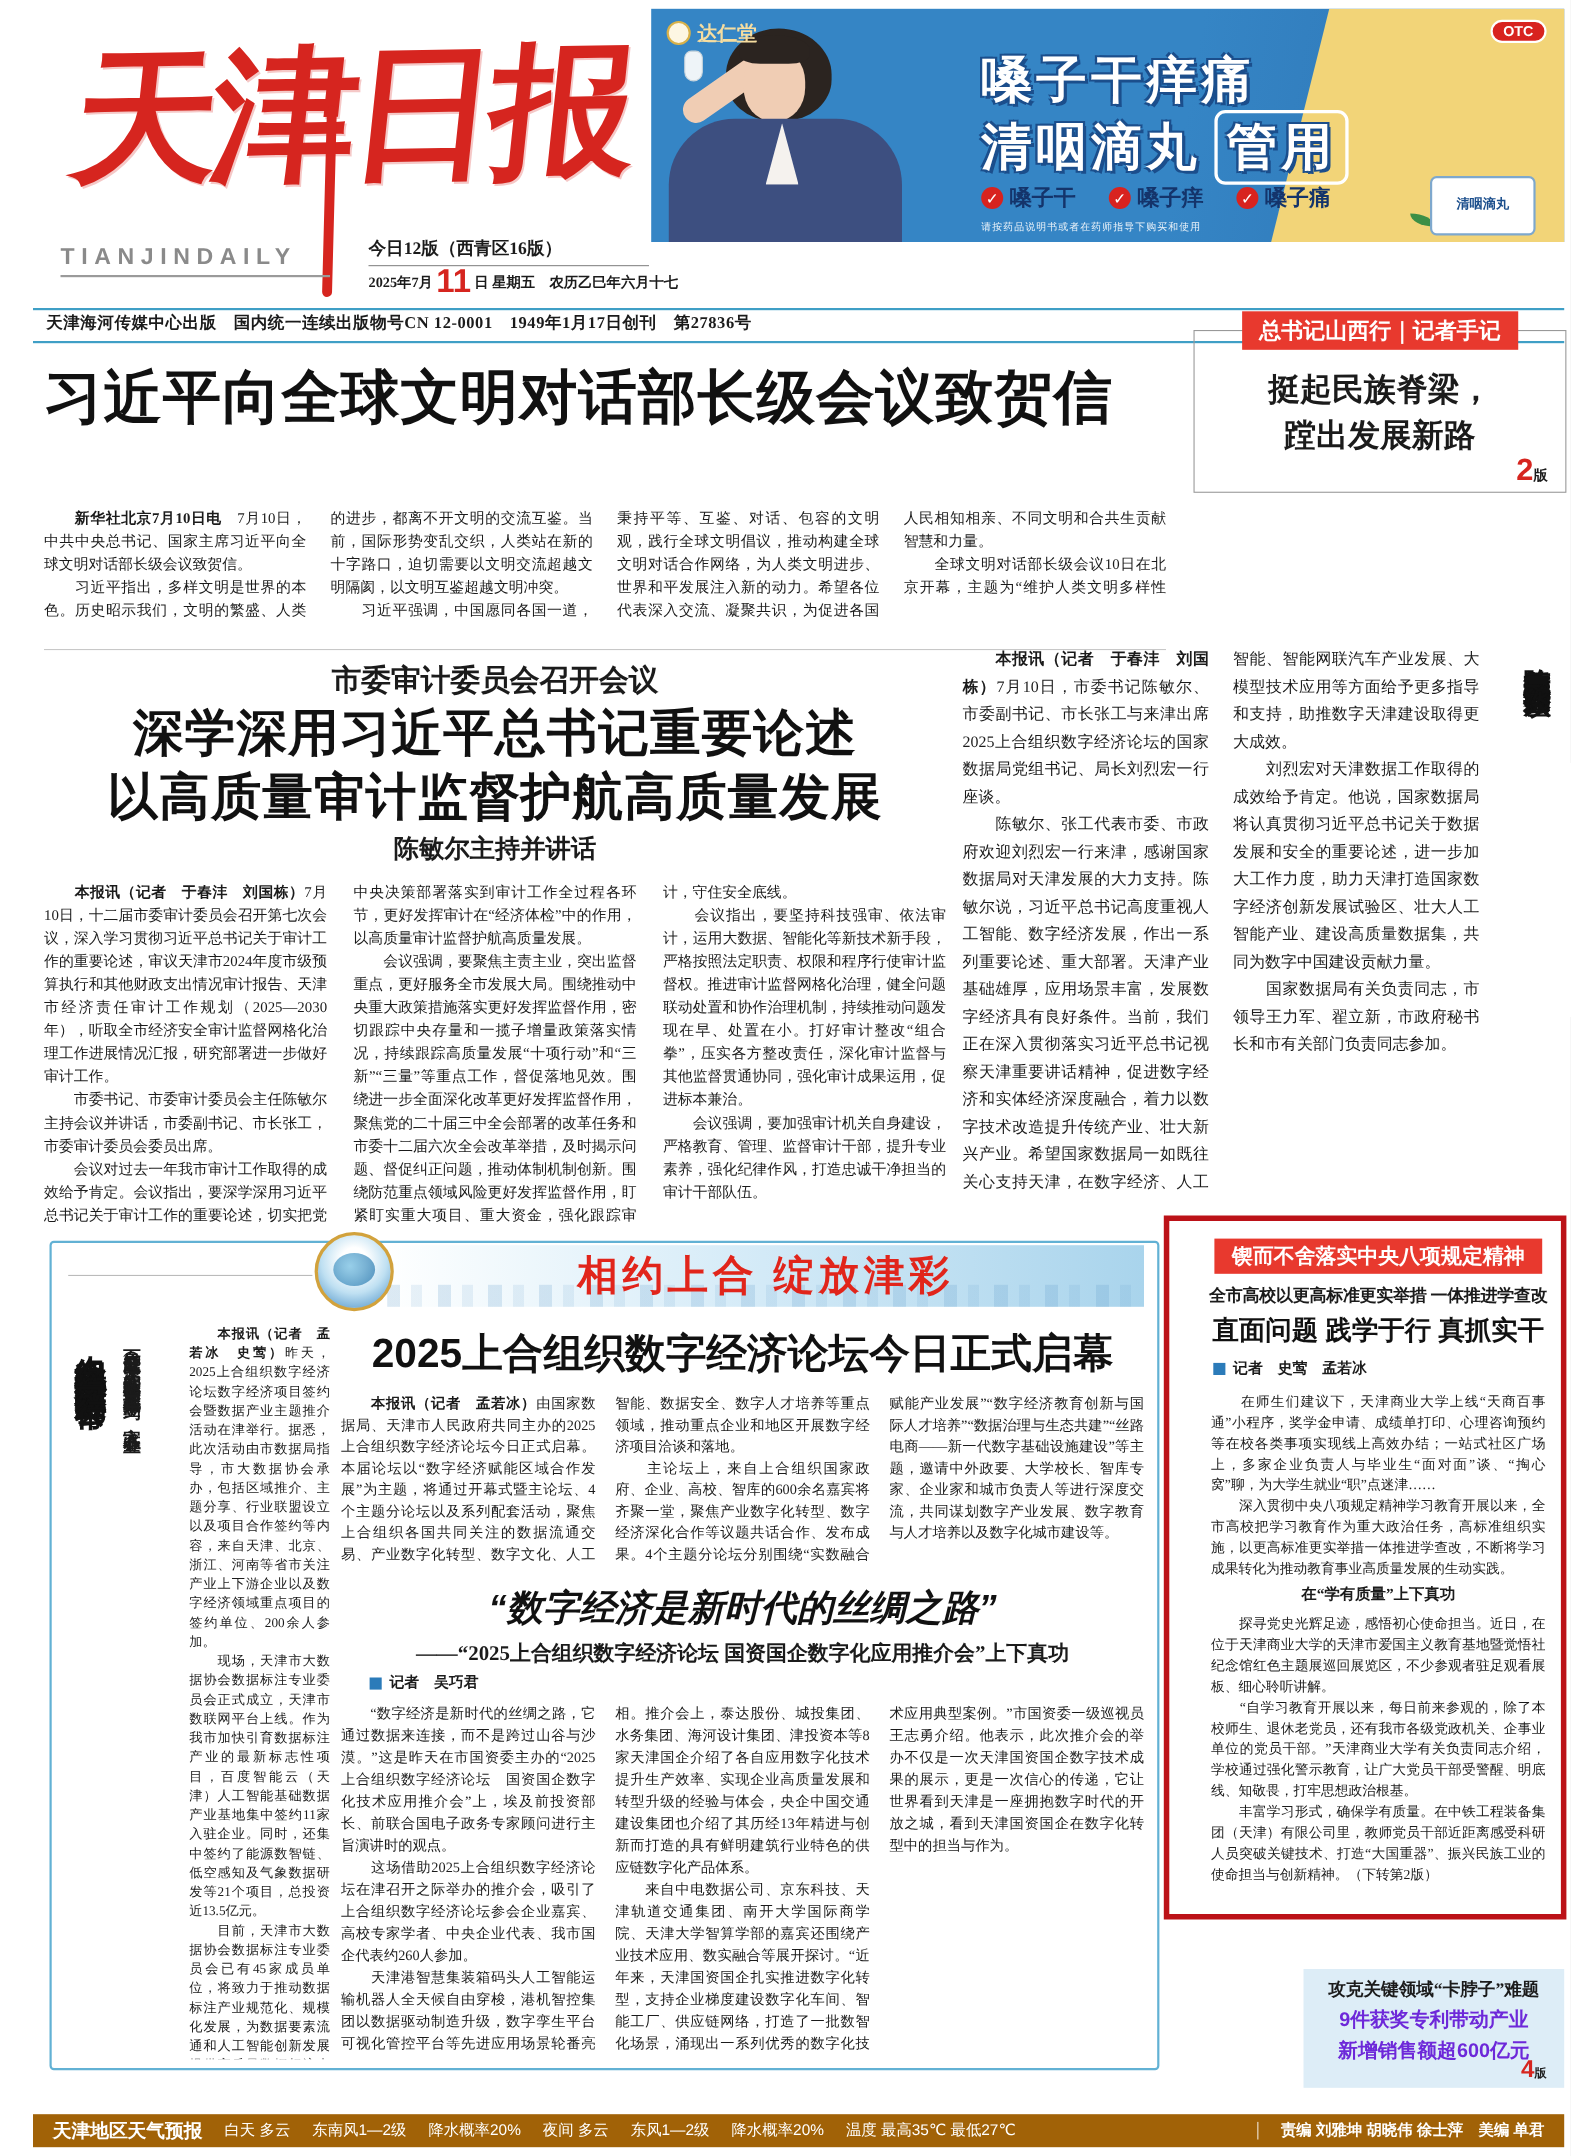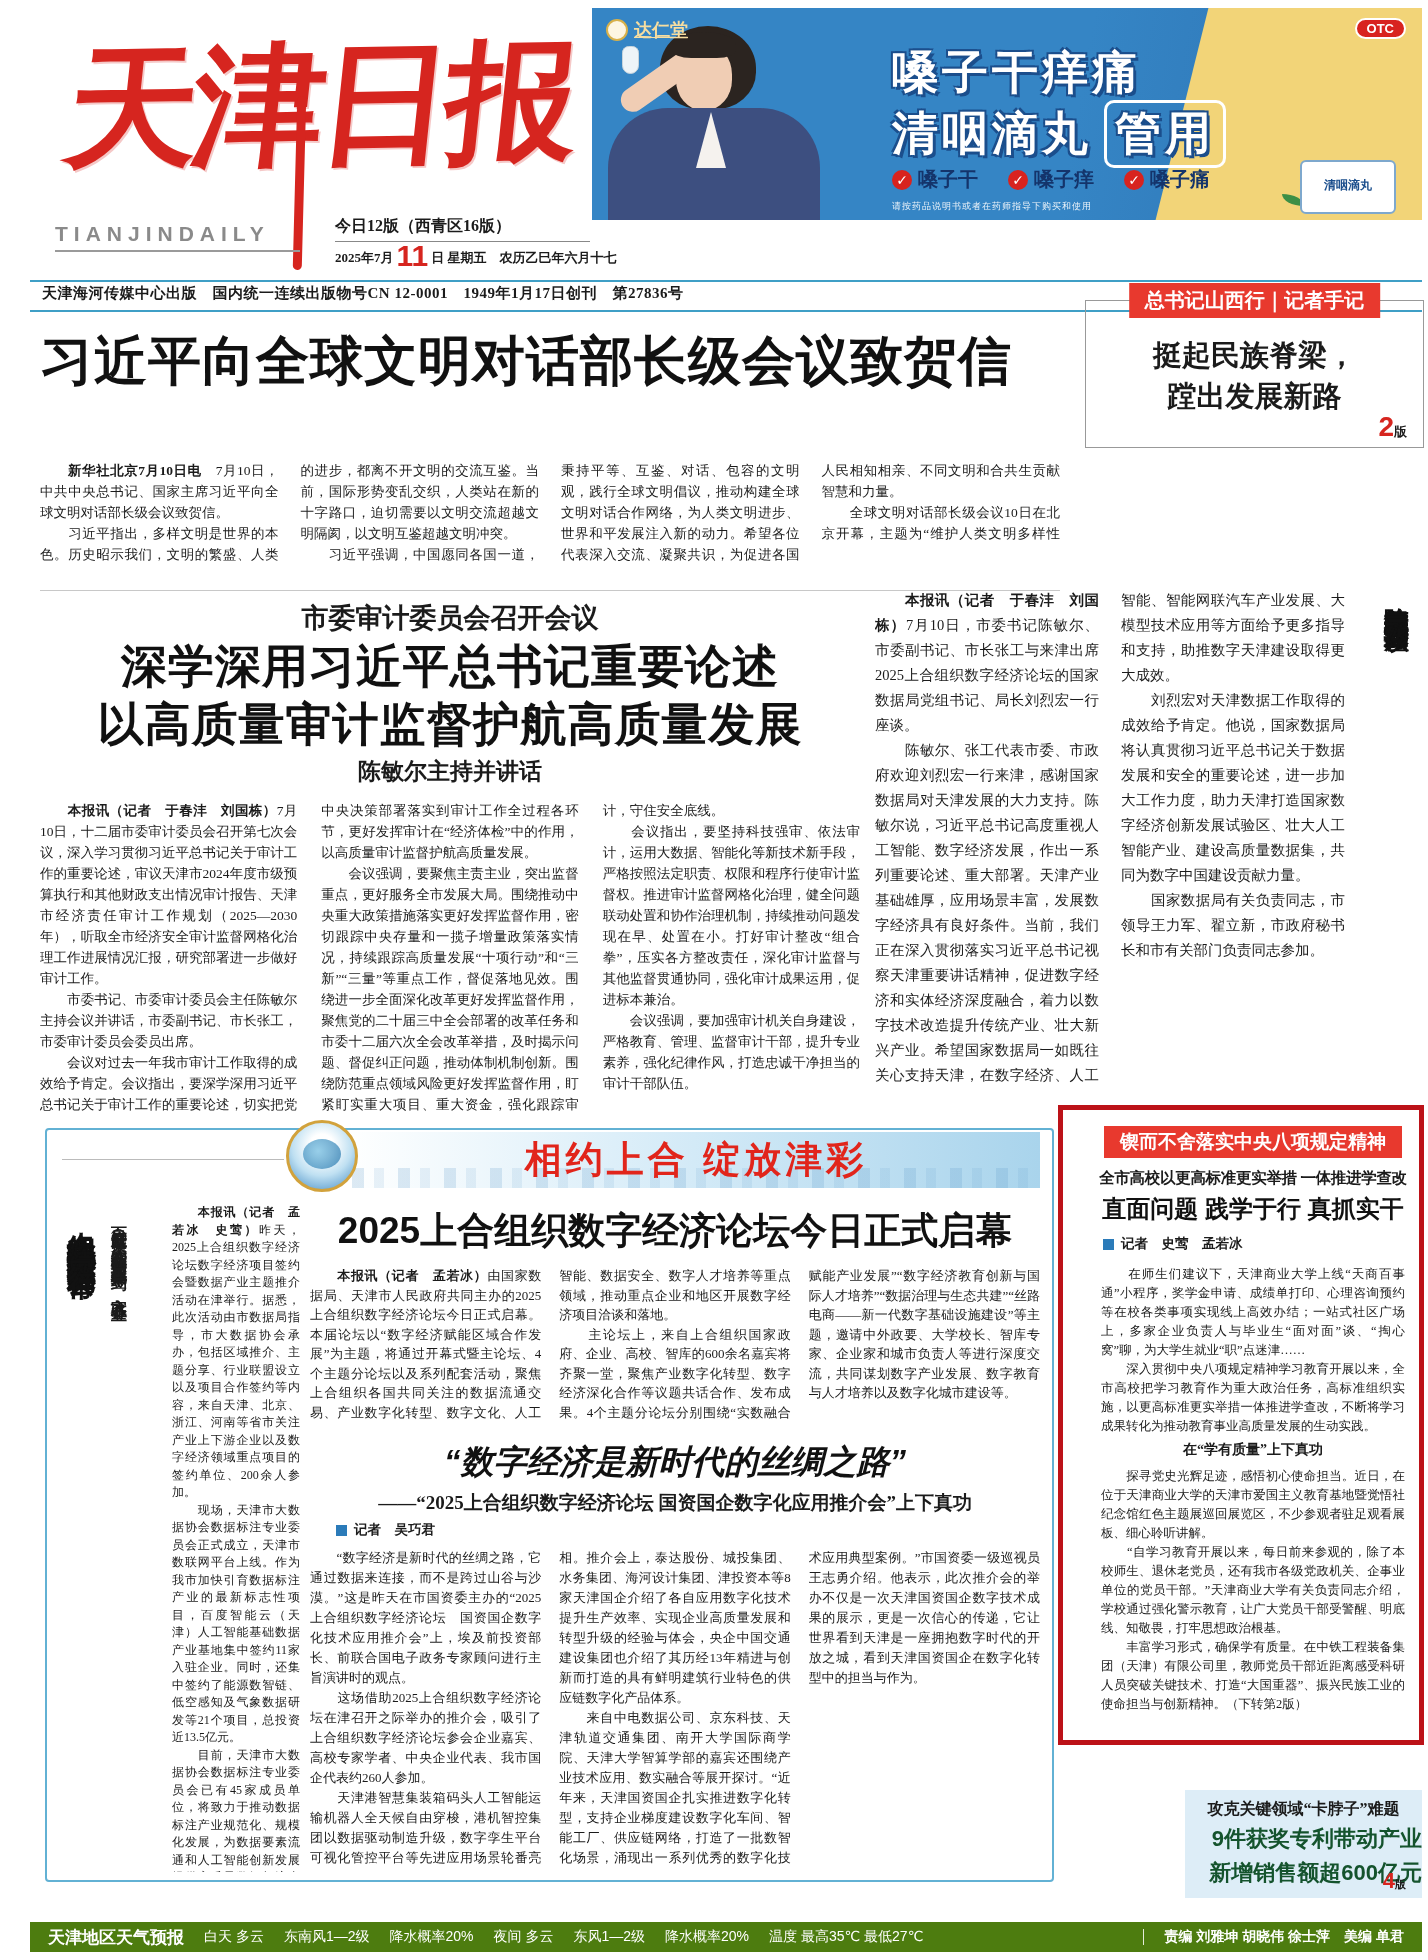--- a/index.html
+++ b/index.html
@@ -105,23 +105,23 @@
   .redbox{left:1058px;top:1105px;width:366px;height:640px;border:5px solid #bc1218;box-sizing:border-box;overflow:hidden;padding-left:24px;}
   .rb-badge{display:block;margin:16px auto 0;width:max-content;background:#e8392e;color:#fff;font-size:19px;font-weight:bold;padding:3px 16px;}
   .rb-deck{text-align:center;font-size:15.5px;font-weight:800;margin-top:10px;letter-spacing:-.3px;}
   .rb-h{text-align:center;font-size:24px;font-weight:900;margin-top:4px;color:#111;}
   .rb-by{margin:10px 0 12px 16px;}
   .rb-body{margin:8px 14px 0;font-size:12.5px;line-height:19px;}
   .rb-sub{text-align:center;font-weight:bold;font-size:14px;margin:5px 0;}
   
   .pbox{left:1185px;top:1790px;width:237px;height:108px;background:#ddedf7;text-align:center;box-sizing:border-box;padding-top:9px;}
   .p-k{font-size:16px;font-weight:800;}
-  .p-l{font-size:22px;font-weight:900;margin-top:4px;color:#14532d;text-align:right;}
-  
-  .bar{left:30px;top:1922px;width:1392px;height:30px;background:#4d7c0f;color:#fff;display:flex;align-items:center;
+  .p-l{font-size:18px;font-weight:900;margin-top:4px;color:#6d28d9;}
+  
+  .bar{left:30px;top:1922px;width:1392px;height:30px;background:#a16207;color:#fff;display:flex;align-items:center;
     padding:0 18px;box-sizing:border-box;gap:20px;white-space:nowrap;}
   .bar .lbl{font-size:17px;font-weight:bold;}
   .bar .it{font-size:14px;}
   .bar .vd{width:1px;height:16px;background:rgba(255,255,255,.85);margin-left:auto;}
   .bar .st{font-size:14px;font-weight:bold;}
 </style>
 </head>
 <body>
 
 <div class="page">

